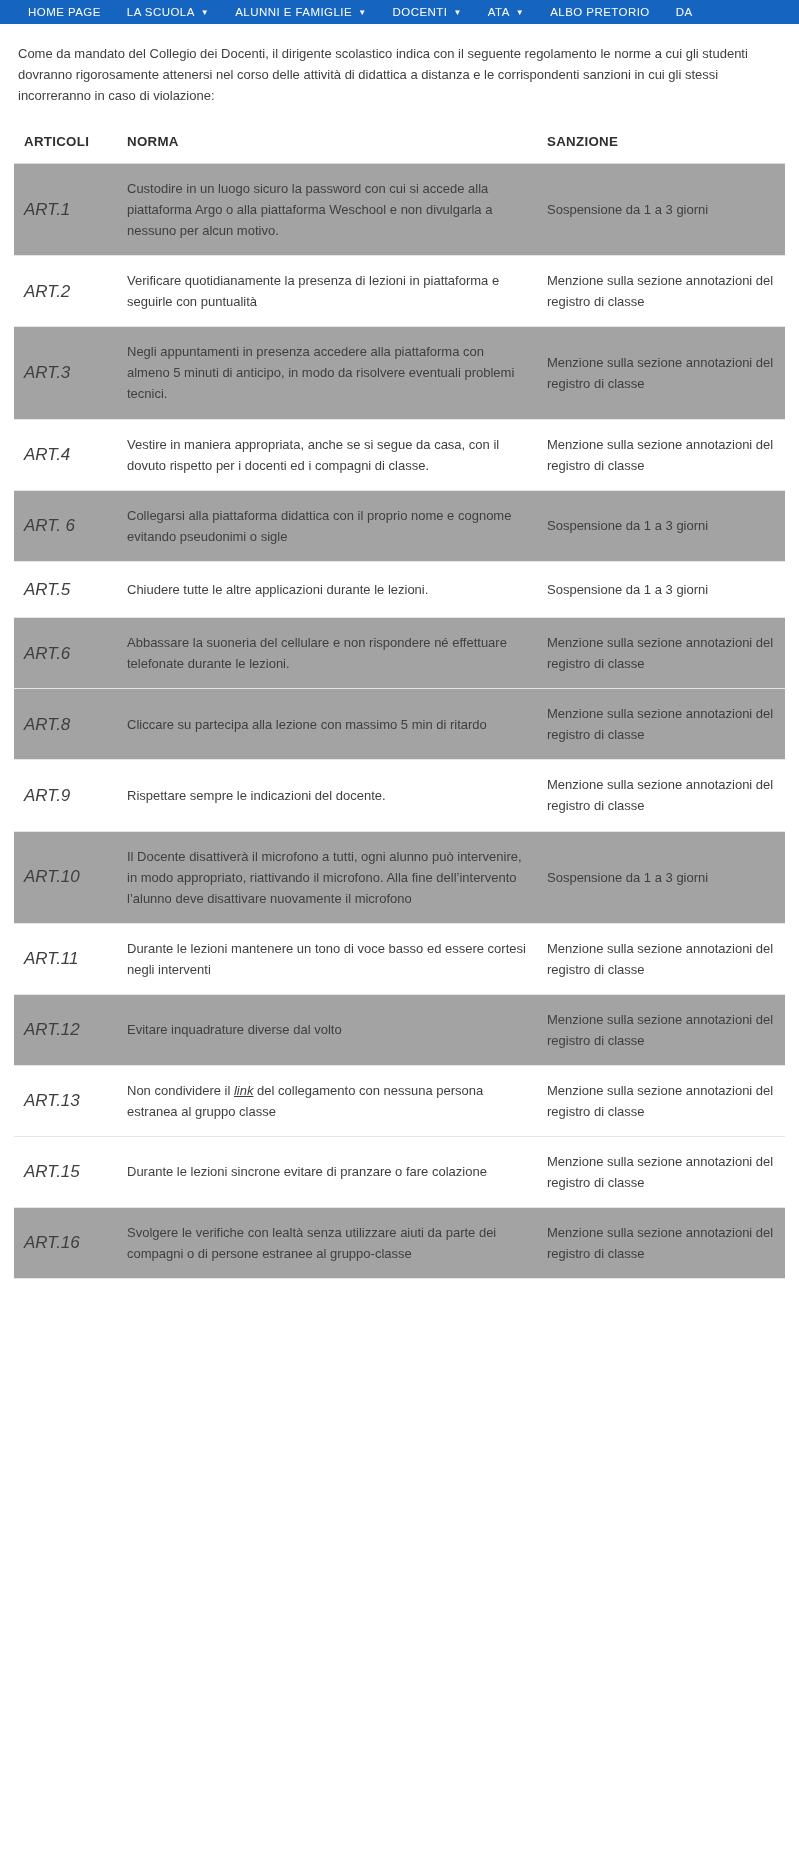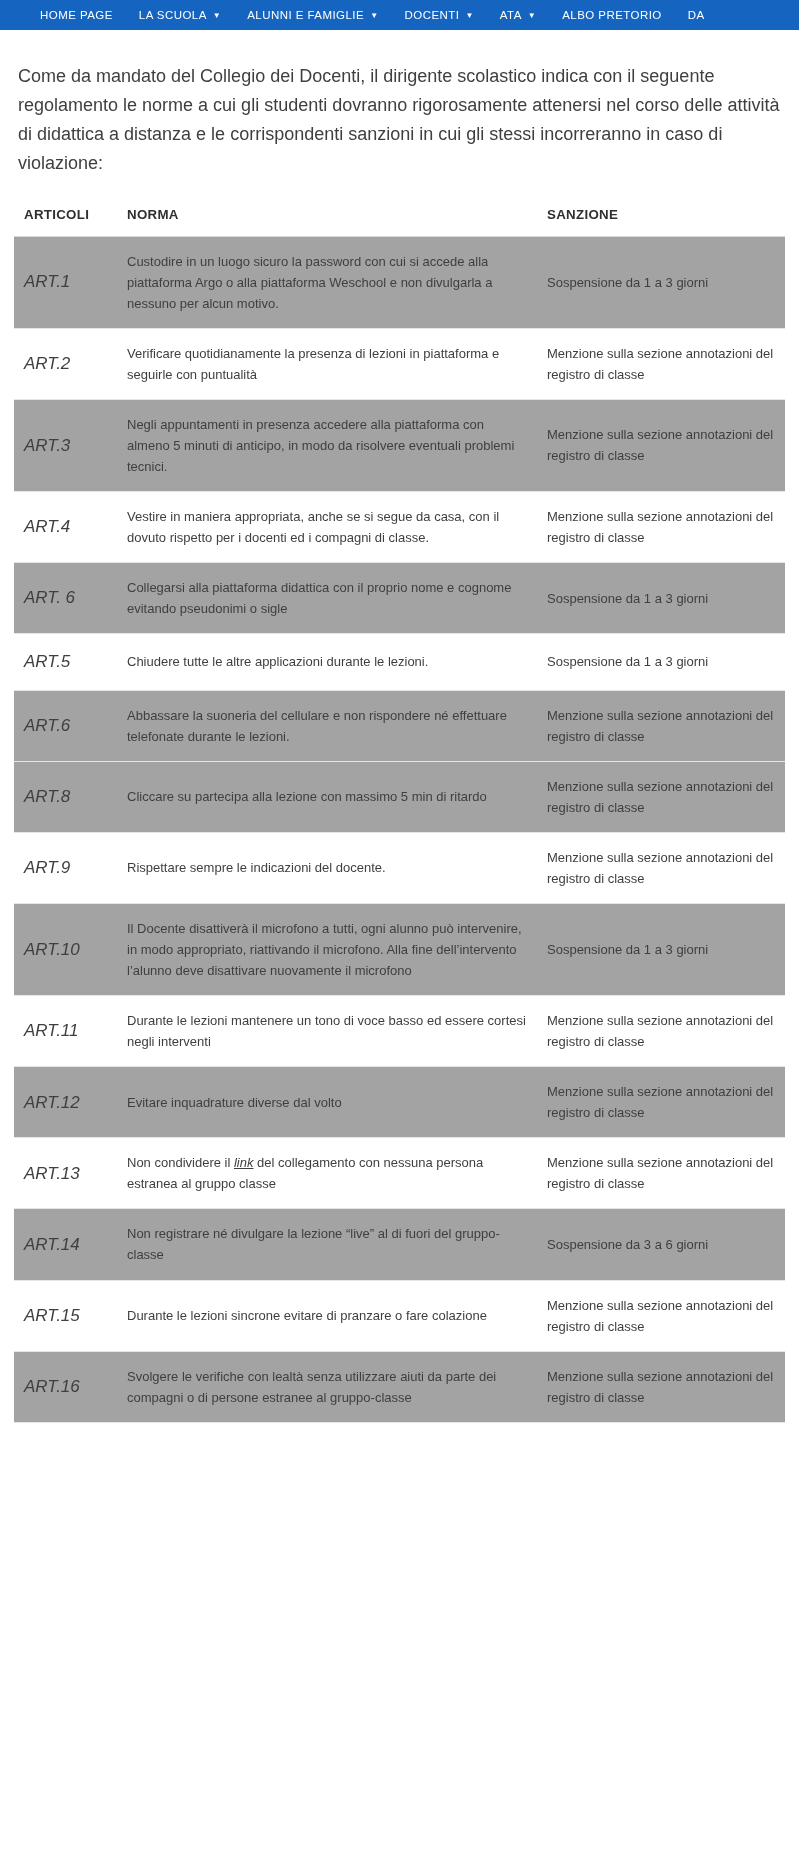--- a/index.html
+++ b/index.html
@@ -10,24 +10,24 @@
   body {
     width: 799px;
     font-family: "Liberation Sans", sans-serif;
     color: #3a3a3a;
     -webkit-font-smoothing: antialiased;
   }
 
   
   .navbar {
     background: #1565c0;
-    height: 30px;
+    height: 24px;
     display: flex;
     align-items: center;
-    padding-left: 40px;
+    padding-left: 28px;
     overflow: hidden;
     white-space: nowrap;
   }
   .nav-item {
     color: #ffffff;
     font-size: 11.5px;
     letter-spacing: 0.45px;
     font-weight: 400;
     margin-right: 26px;
     display: flex;
@@ -40,24 +40,24 @@
     line-height: 1;
     position: relative;
     top: 1px;
   }
 
   
   .content {
     padding: 0 14px;
   }
   .intro {
-    font-size: 18px;
+    font-size: 13px;
     line-height: 1.62;
     color: #3f3f3f;
-    margin: 32px 0 16px 0;
+    margin: 19px 0 16px 0;
     padding: 0 4px;
   }
 
   
   table.rules {
     width: 100%;
     border-collapse: collapse;
     font-size: 13px;
     table-layout: fixed;
   }
@@ -200,25 +200,20 @@
         <tr class="shaded">
           <td class="art">ART.12</td>
           <td class="norma">Evitare inquadrature diverse dal volto</td>
           <td class="sanzione">Menzione sulla sezione annotazioni del registro di classe</td>
         </tr>
         <tr>
           <td class="art">ART.13</td>
           <td class="norma">Non condividere il <span class="italic">link</span> del collegamento con nessuna persona estranea al gruppo classe</td>
           <td class="sanzione">Menzione sulla sezione annotazioni del registro di classe</td>
         </tr>
-        <tr class="shaded">
-          <td class="art">ART.14</td>
-          <td class="norma">Non registrare né divulgare la lezione “live” al di fuori del gruppo-classe</td>
-          <td class="sanzione">Sospensione da 3 a 6 giorni</td>
-        </tr>
         <tr>
           <td class="art">ART.15</td>
           <td class="norma">Durante le lezioni sincrone evitare di pranzare o fare colazione</td>
           <td class="sanzione">Menzione sulla sezione annotazioni del registro di classe</td>
         </tr>
         <tr class="shaded">
           <td class="art">ART.16</td>
           <td class="norma">Svolgere le verifiche con lealtà senza utilizzare aiuti da parte dei compagni o di persone estranee al gruppo-classe</td>
           <td class="sanzione">Menzione sulla sezione annotazioni del registro di classe</td>
         </tr>

